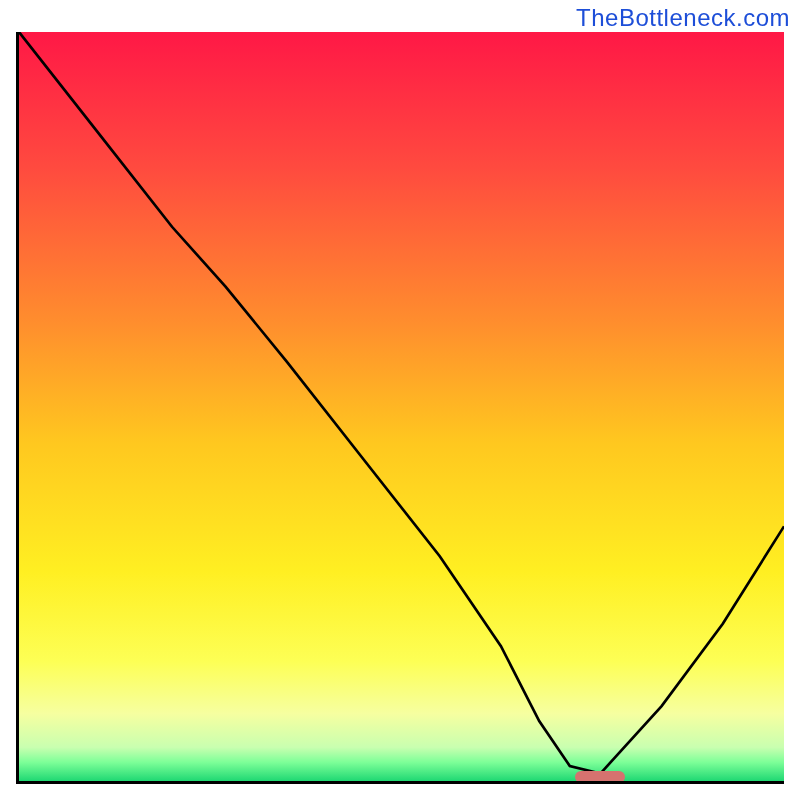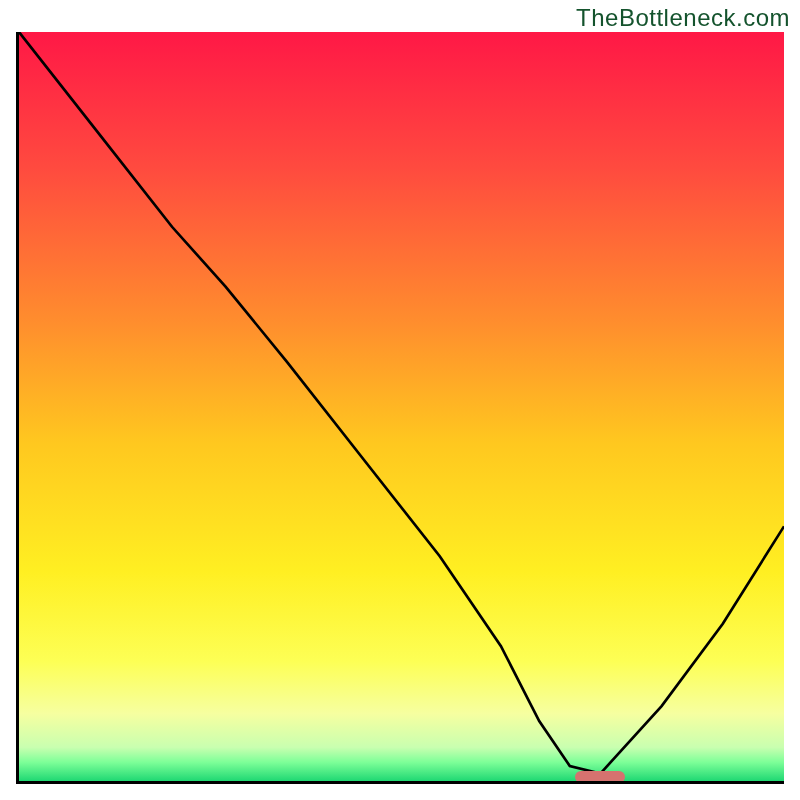--- a/index.html
+++ b/index.html
@@ -13,21 +13,21 @@
   .container {
     position: relative;
     width: 800px;
     height: 800px;
   }
   .watermark {
     position: absolute;
     top: 4px;
     right: 10px;
     font-size: 24px;
-    color: #14532d;
+    color: #1d4ed8;
     letter-spacing: 0.5px;
     font-weight: 500;
   }
   .plot-frame {
     position: absolute;
     left: 16px;
     top: 32px;
     width: 768px;
     height: 752px;
     border-left: 3px solid #000;

